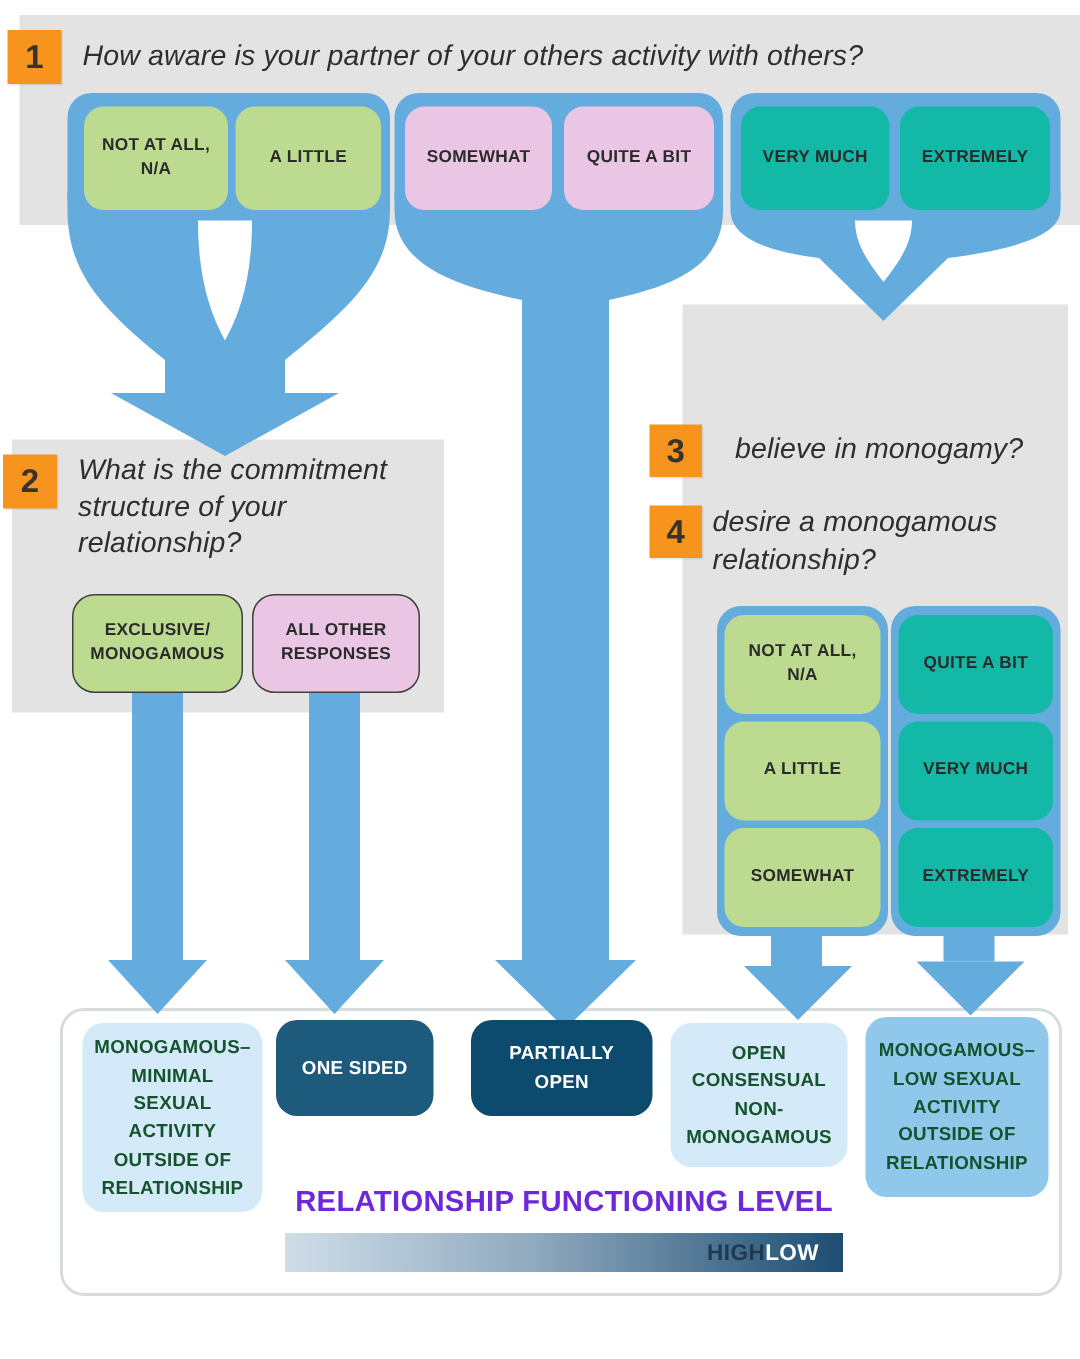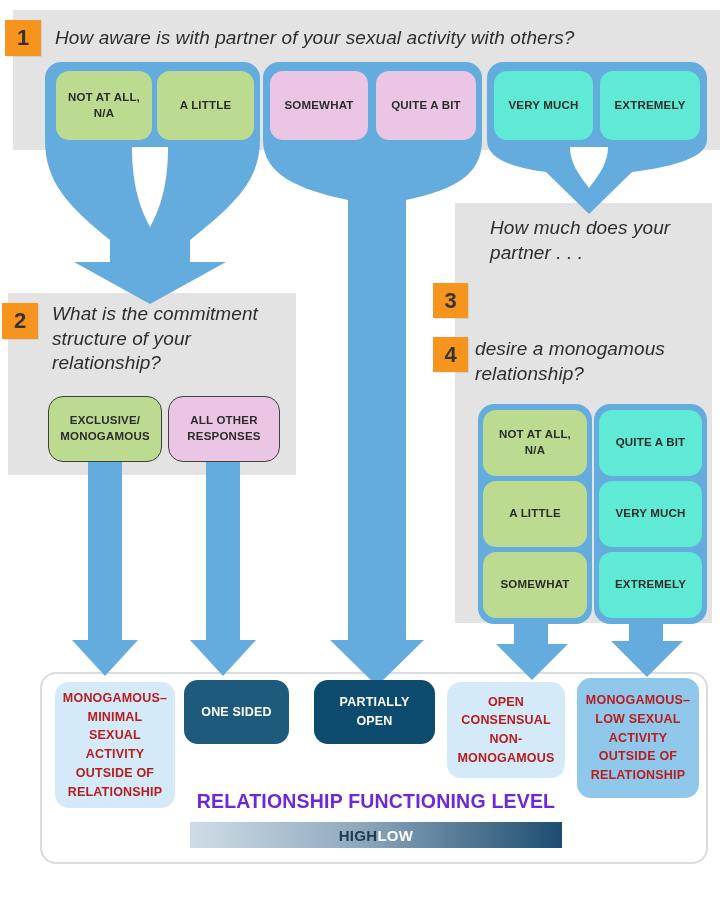--- a/index.html
+++ b/index.html
@@ -20,43 +20,43 @@
     color:#2e2e2e;white-space:pre-line;letter-spacing:0.1px;
   }
   .pill{
     position:absolute;z-index:3;border-radius:13px;
     display:flex;align-items:center;justify-content:center;text-align:center;
     font-size:11.5px;font-weight:bold;color:#2b2b2b;line-height:1.35;
     white-space:pre-line;letter-spacing:0.2px;padding:2px;box-sizing:border-box;
   }
   .pill.green{background:#BCDB90;}
   .pill.pink{background:#EBC6E4;}
-  .pill.peach{background:#5eead4;}
+  .pill.peach{background:#14b8a6;}
   .pill.bordered{border:1px solid #404040;border-radius:15px;}
   .outcome{
     position:absolute;z-index:3;border-radius:14px;
     display:flex;align-items:center;justify-content:center;text-align:center;
     font-size:12.5px;font-weight:bold;line-height:1.5;white-space:pre-line;
-    letter-spacing:0.2px;padding:4px;box-sizing:border-box;color:#b91c1c;
+    letter-spacing:0.2px;padding:4px;box-sizing:border-box;color:#14532d;
   }
   .outcome.light{background:#D5EAF8;}
   .outcome.midlight{background:#90C8EB;}
   .outcome.medium{background:#0c4a6e;color:#ffffff;}
   .outcome.dark{background:#1E5A7C;color:#ffffff;}
   .bottom-panel{
     position:absolute;z-index:1;background:#ffffff;border:2px solid #D8DCDF;border-radius:16px;
   }
   .legend-title{
     position:absolute;z-index:3;font-size:19.5px;font-weight:bold;color:#6d28d9;
     text-align:center;letter-spacing:0.2px;
   }
   .legend-bar{
     position:absolute;z-index:3;
     background:linear-gradient(to right,#CFDDE8,#8FA9BE 45%,#1D4D72);
-    display:flex;align-items:center;justify-content:center;
+    display:flex;align-items:center;justify-content:flex-end;
     padding:0 16px;box-sizing:border-box;
     font-size:15px;font-weight:bold;letter-spacing:0.3px;
   }
   .legend-bar .high{color:#1d3a52;}
   .legend-bar .low{color:#ffffff;}
 </style>
 </head>
 <body>
 
 <div class="canvas">
@@ -94,43 +94,42 @@
       <polygon points="611,641 683,641 647,677"></polygon>
     </g>
 
     <g fill="#ffffff">
       <path d="M132,147 C132,183 139,207 150,227 C161,207 168,183 168,147 Z"></path>
       <path d="M570,147 C570,162 578,174 589,188 C600,174 608,162 608,147 Z"></path>
     </g>
   </svg>
 
   <div class="badge" style="left:5px;top:20px;">1</div>
-  <div class="question" style="left:55px;top:26px;width:645px;">How aware is with partner of your sexual activity with others?</div>
+  <div class="question" style="left:55px;top:26px;width:645px;">How aware is your partner of your others activity with others?</div>
 
   <div class="pill green" style="left:56px;top:71px;width:96px;height:69px;">NOT AT ALL,
 N/A</div>
   <div class="pill green" style="left:157px;top:71px;width:97px;height:69px;">A LITTLE</div>
   <div class="pill pink" style="left:270px;top:71px;width:98px;height:69px;">SOMEWHAT</div>
   <div class="pill pink" style="left:376px;top:71px;width:100px;height:69px;">QUITE A BIT</div>
   <div class="pill peach" style="left:494px;top:71px;width:99px;height:69px;">VERY MUCH</div>
   <div class="pill peach" style="left:600px;top:71px;width:100px;height:69px;">EXTREMELY</div>
 
   <div class="badge" style="left:2px;top:303px;">2</div>
   <div class="question" style="left:52px;top:302px;width:235px;">What is the commitment
 structure of your
 relationship?</div>
 
   <div class="pill green bordered" style="left:48px;top:396px;width:114px;height:66px;">EXCLUSIVE/
 MONOGAMOUS</div>
   <div class="pill pink bordered" style="left:168px;top:396px;width:112px;height:66px;">ALL OTHER
 RESPONSES</div>
 
-  <div class="question" style="left:490px;top:216px;width:215px;">How much does your
-partner . . .</div>
   <div class="badge" style="left:433px;top:283px;width:35px;height:35px;">3</div>
+  <div class="question" style="left:490px;top:288px;width:215px;">believe in monogamy?</div>
   <div class="badge" style="left:433px;top:337px;width:35px;height:35px;">4</div>
   <div class="question" style="left:475px;top:337px;width:220px;">desire a monogamous
 relationship?</div>
 
   <div class="pill green" style="left:483px;top:410px;width:104px;height:66px;">NOT AT ALL,
 N/A</div>
   <div class="pill green" style="left:483px;top:481px;width:104px;height:66px;">A LITTLE</div>
   <div class="pill green" style="left:483px;top:552px;width:104px;height:66px;">SOMEWHAT</div>
   <div class="pill peach" style="left:599px;top:410px;width:103px;height:66px;">QUITE A BIT</div>
   <div class="pill peach" style="left:599px;top:481px;width:103px;height:66px;">VERY MUCH</div>

